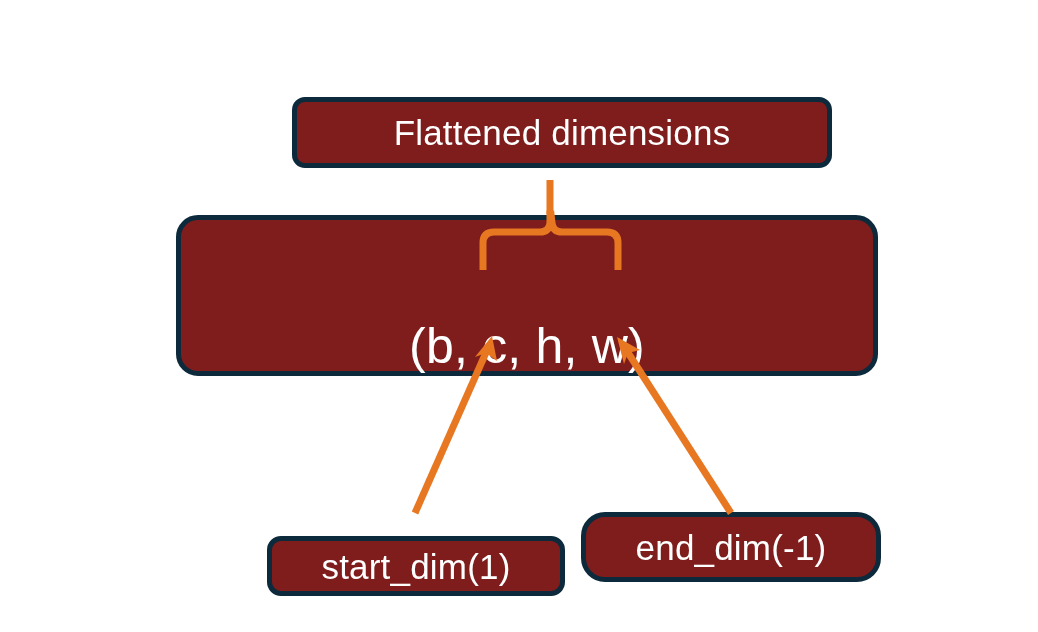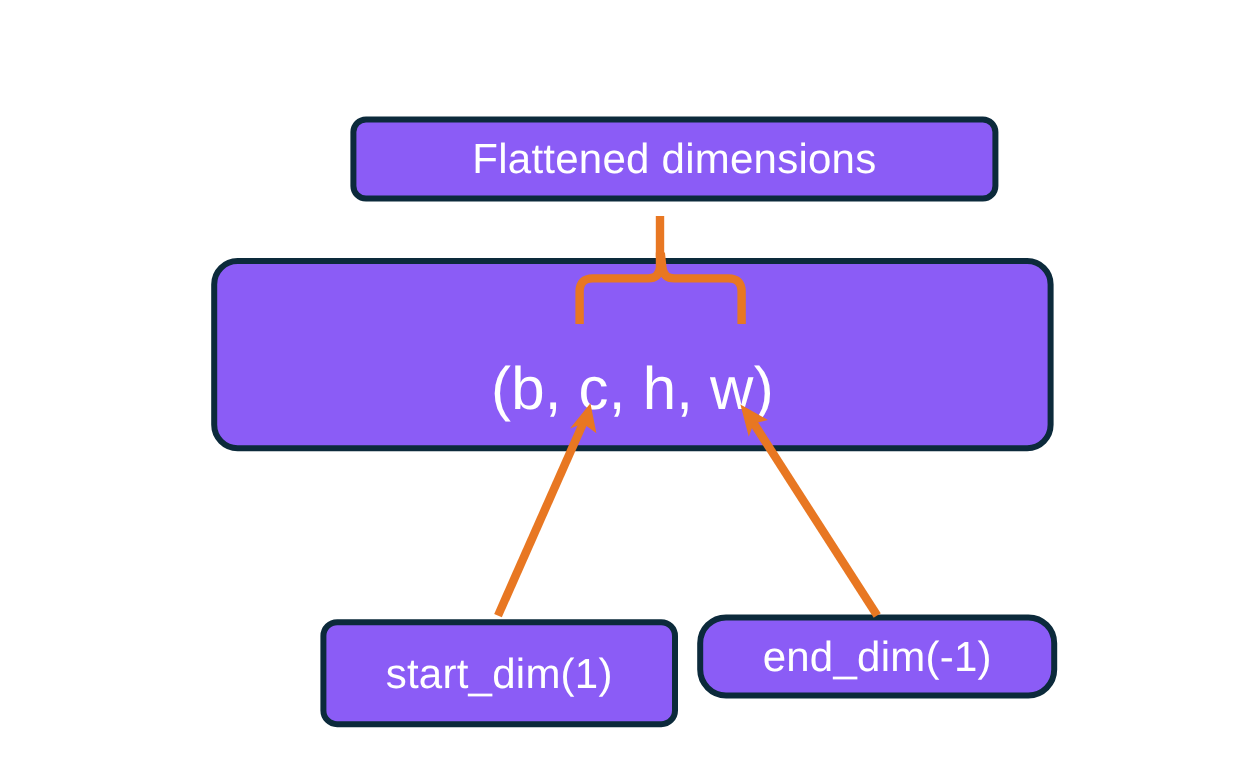--- a/index.html
+++ b/index.html
@@ -13,21 +13,21 @@
   #canvas {
     position: relative;
     width: 1038px;
     height: 632px;
     background: #ffffff;
     overflow: hidden;
   }
   .node {
     position: absolute;
     box-sizing: border-box;
-    background: #8b5cf6;
+    background: #7f1d1d;
     border: 5px solid #0c2a3b;
     border-radius: 14px;
     display: flex;
     align-items: center;
     justify-content: center;
     color: #ffffff;
     font-weight: 400;
     letter-spacing: 0.2px;
     white-space: nowrap;
   }
@@ -51,32 +51,31 @@
 
   
   #node-shape {
     left: 176px;
     top: 215px;
     width: 702px;
     height: 161px;
     border-radius: 22px;
     align-items: flex-end;
     justify-content: center;
-    padding-bottom: 22px;
   }
   #node-shape .node-label {
     font-size: 50px;
   }
 
   
   #node-start-dim {
     left: 267px;
-    top: 516px;
+    top: 536px;
     width: 298px;
-    height: 90px;
+    height: 60px;
     border-radius: 14px;
   }
   #node-start-dim .node-label {
     font-size: 35px;
   }
 
   #node-end-dim {
     left: 581px;
     top: 512px;
     width: 300px;

